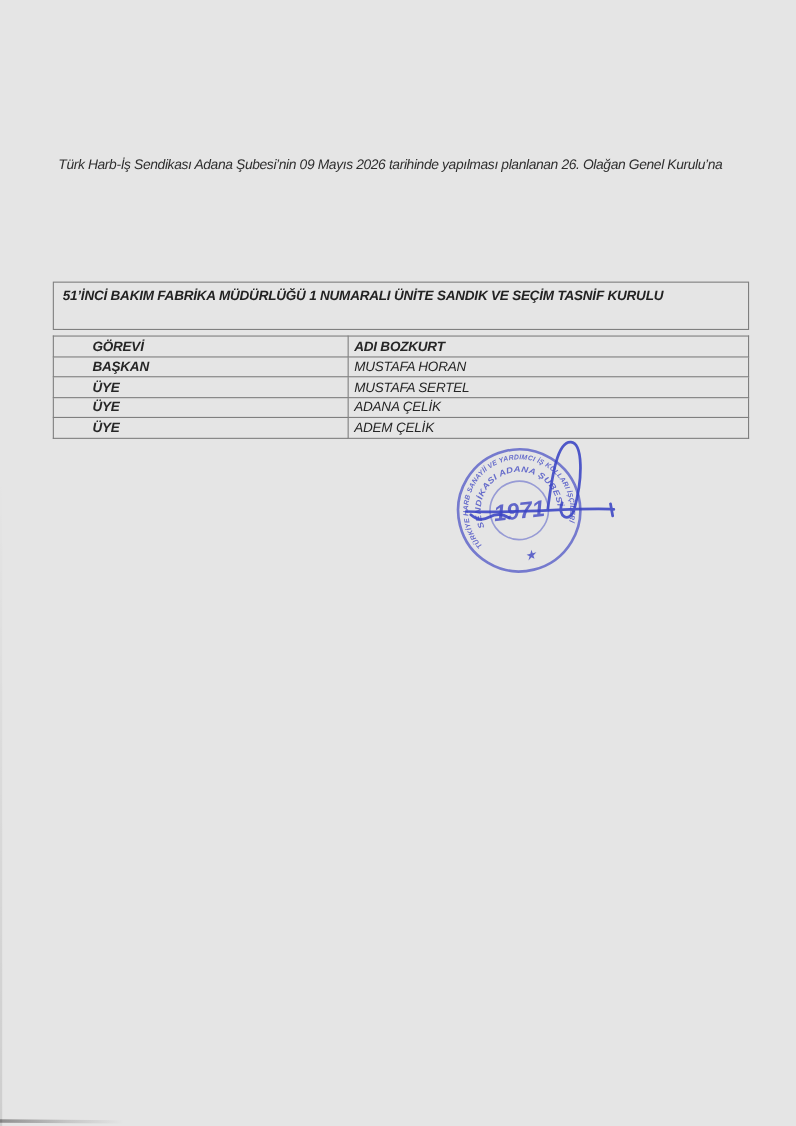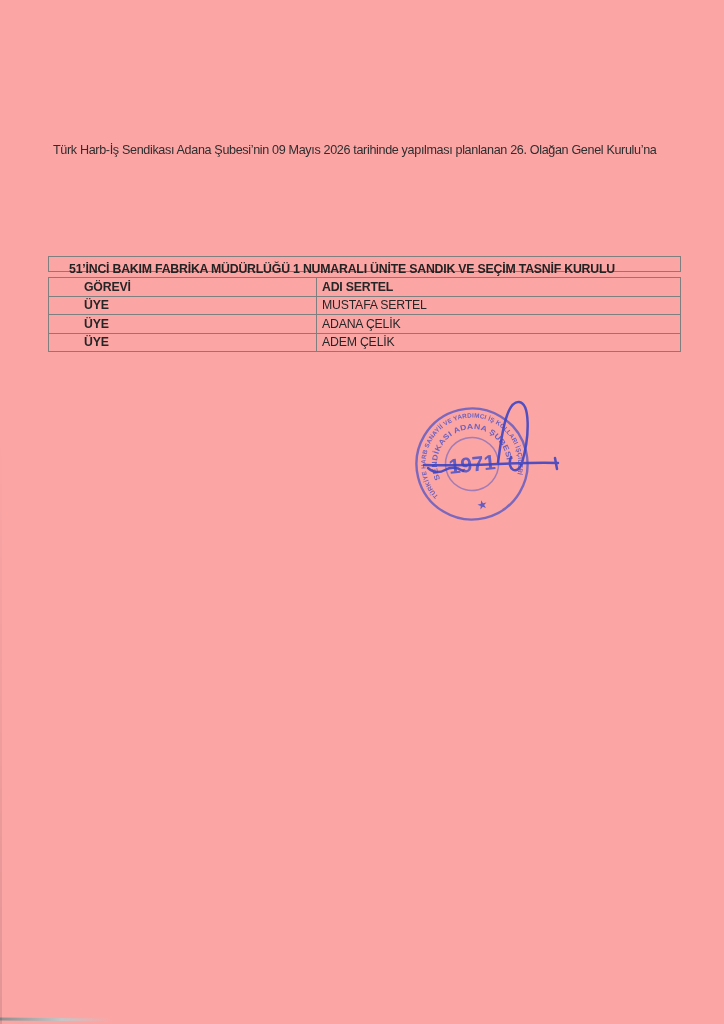--- a/index.html
+++ b/index.html
@@ -1,46 +1,47 @@
 <!DOCTYPE html>
 <html><head>
 <meta charset="utf-8">
 <style>
   html,body{margin:0;padding:0;background:#ffffff;}
   .page{
     position:relative;
     width:724px;height:1024px;
-    background:#fca5a5;
+    background:#e5e5e5;
     font-family:"Liberation Sans",sans-serif;
     color:#2d2d2d;
     overflow:hidden;
+    font-style:italic;
   }
   .intro{
     position:absolute;
     left:53px;top:126px;
     font-size:12.6px;
     letter-spacing:-0.35px;
     line-height:22px;
     color:#2e2e2e;
     white-space:nowrap;
   }
   .intro span{display:block;}
   .table-block{
     position:absolute;
     left:48px;top:256px;
     width:633px;
   }
   .tbl-title{
     box-sizing:border-box;
-    height:16px;
+    height:44px;
     border:1px solid #7f7f7f;
     font-size:12.3px;
     font-weight:bold;
     line-height:25px;
-    padding-left:20px;
+    padding-left:8px;
     letter-spacing:-0.2px;
     color:#222;
   }
   .data-table{
     margin-top:5px;
     width:633px;
     border-collapse:collapse;
     table-layout:fixed;
   }
   .data-table td{
@@ -91,21 +92,25 @@
   <p class="intro">
     <span>Türk Harb-İş Sendikası Adana Şubesi’nin 09 Mayıs 2026 tarihinde yapılması planlanan 26. Olağan Genel Kurulu’na</span>
   </p>
 
   <div class="table-block">
     <div class="tbl-title">51’İNCİ BAKIM FABRİKA MÜDÜRLÜĞÜ 1 NUMARALI ÜNİTE SANDIK VE SEÇİM TASNİF KURULU</div>
     <table class="data-table">
       <tbody>
         <tr>
           <td class="col-role bold">GÖREVİ</td>
-          <td class="bold">ADI SERTEL</td>
+          <td class="bold">ADI BOZKURT</td>
+        </tr>
+        <tr>
+          <td class="col-role bold">BAŞKAN</td>
+          <td>MUSTAFA HORAN</td>
         </tr>
         <tr>
           <td class="col-role bold">ÜYE</td>
           <td>MUSTAFA SERTEL</td>
         </tr>
         <tr>
           <td class="col-role bold">ÜYE</td>
           <td>ADANA ÇELİK</td>
         </tr>
         <tr>

